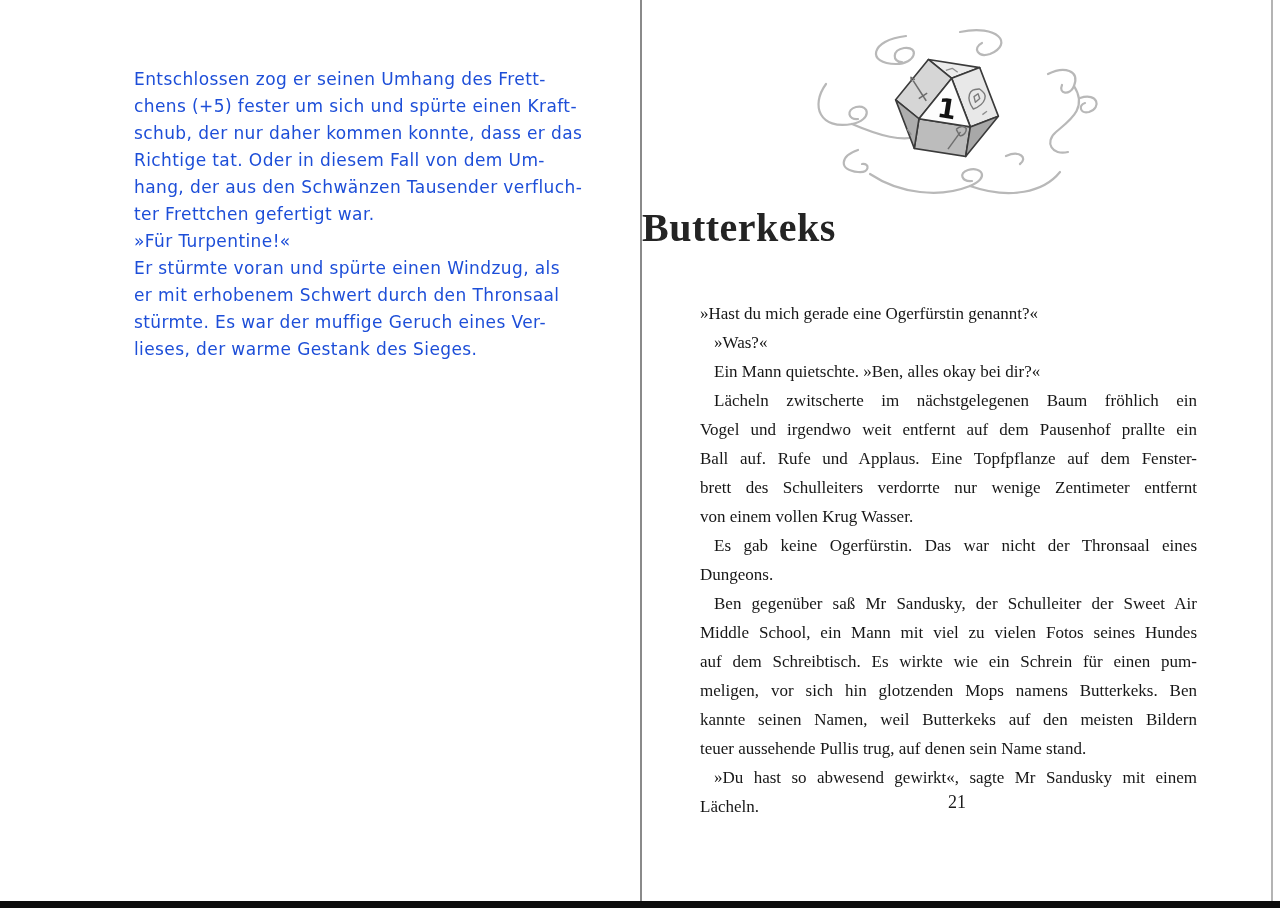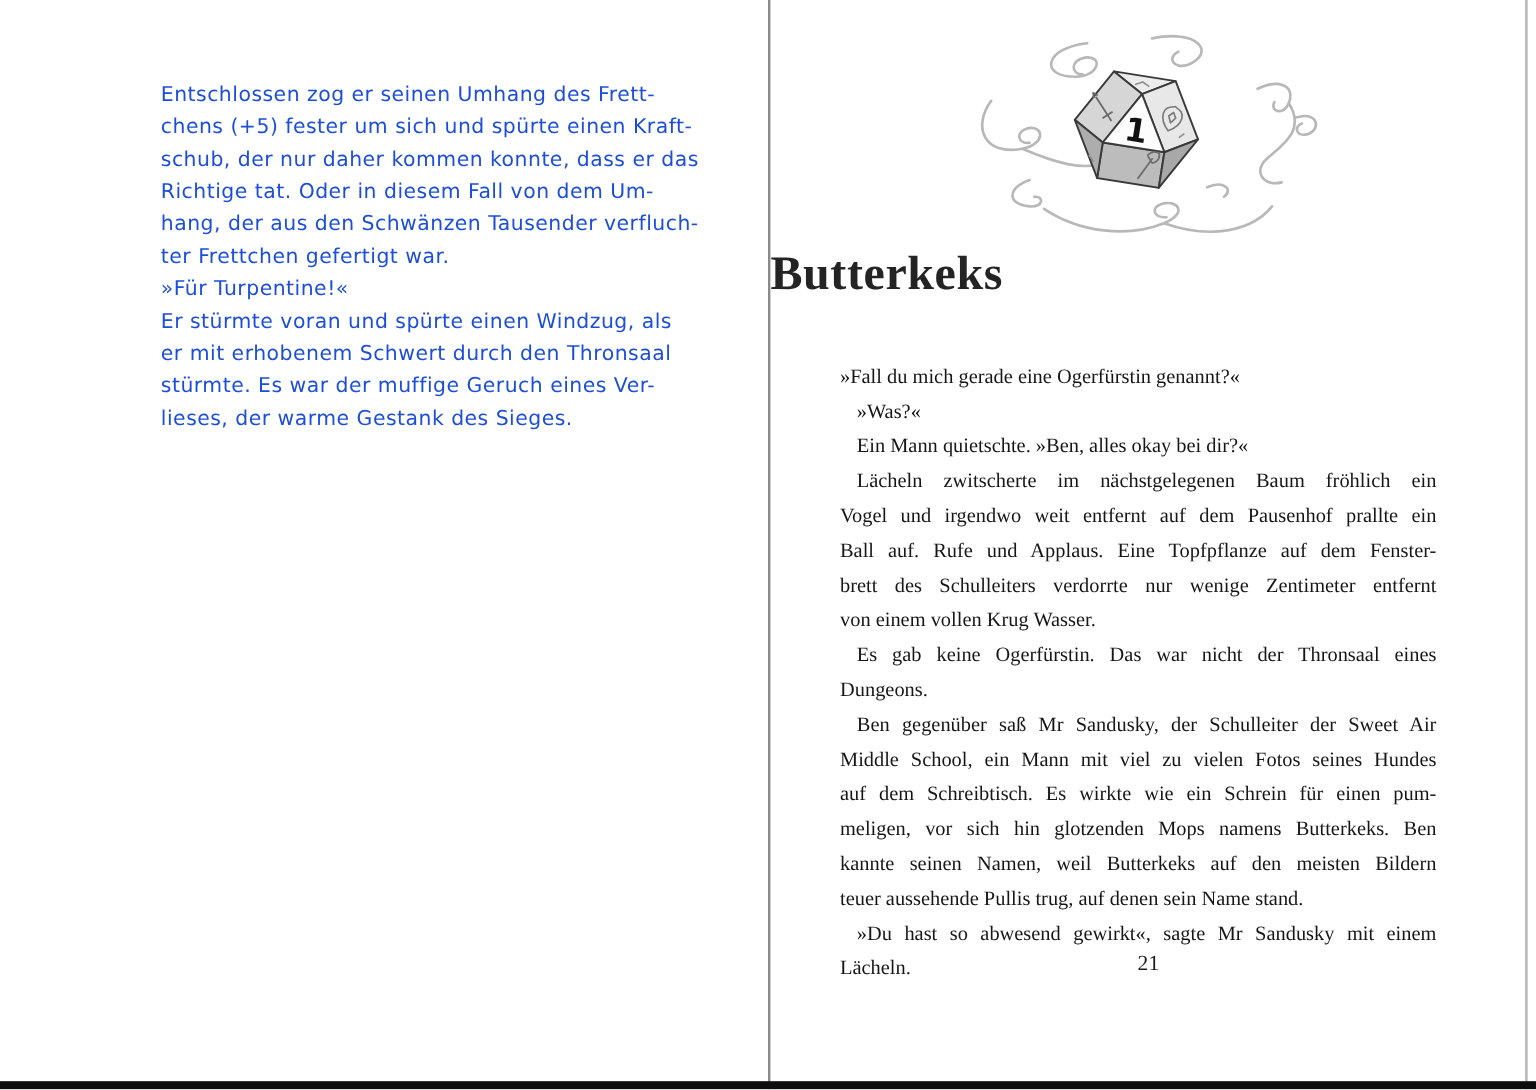--- a/index.html
+++ b/index.html
@@ -119,21 +119,21 @@
           </g>
 
           <text x="137" y="96" text-anchor="middle" font-family="DejaVu Sans, sans-serif" font-size="27" font-weight="bold" fill="#111" stroke="none">1</text>
         </g>
       </svg>
     </div>
 
     <h1 class="chapter-title">Butterkeks</h1>
 
     <div class="chapter-body">
-        <div class="body-line last">»Fall du mich gerade eine Ogerfürstin genannt?«</div>
+        <div class="body-line last">»Hast du mich gerade eine Ogerfürstin genannt?«</div>
         <div class="body-line last indent">»Was?«</div>
         <div class="body-line last indent">Ein Mann quietschte. »Ben, alles okay bei dir?«</div>
         <div class="body-line indent">Lächeln zwitscherte im nächstgelegenen Baum fröhlich ein</div>
         <div class="body-line">Vogel und irgendwo weit entfernt auf dem Pausenhof prallte ein</div>
         <div class="body-line">Ball auf. Rufe und Applaus. Eine Topfpflanze auf dem Fenster-</div>
         <div class="body-line">brett des Schulleiters verdorrte nur wenige Zentimeter entfernt</div>
         <div class="body-line last">von einem vollen Krug Wasser.</div>
         <div class="body-line indent">Es gab keine Ogerfürstin. Das war nicht der Thronsaal eines</div>
         <div class="body-line last">Dungeons.</div>
         <div class="body-line indent">Ben gegenüber saß Mr Sandusky, der Schulleiter der Sweet Air</div>

